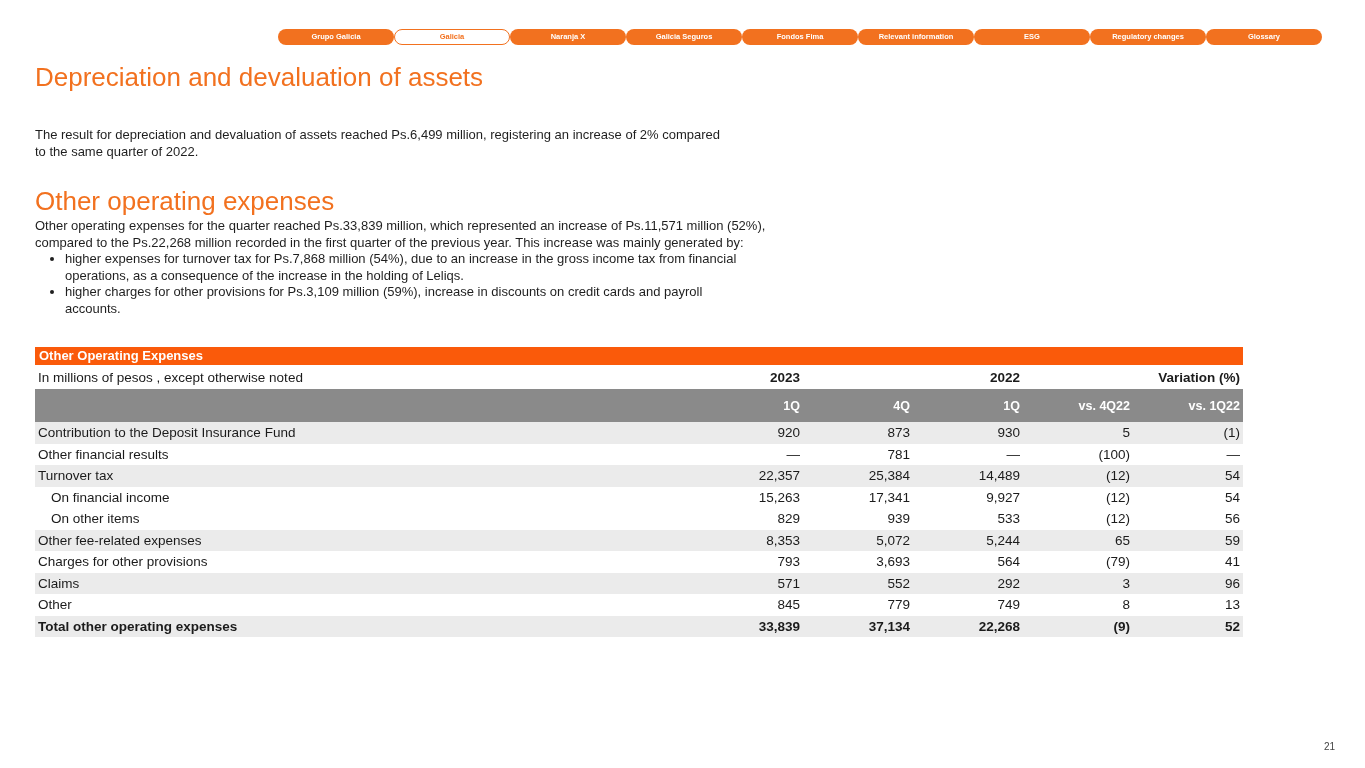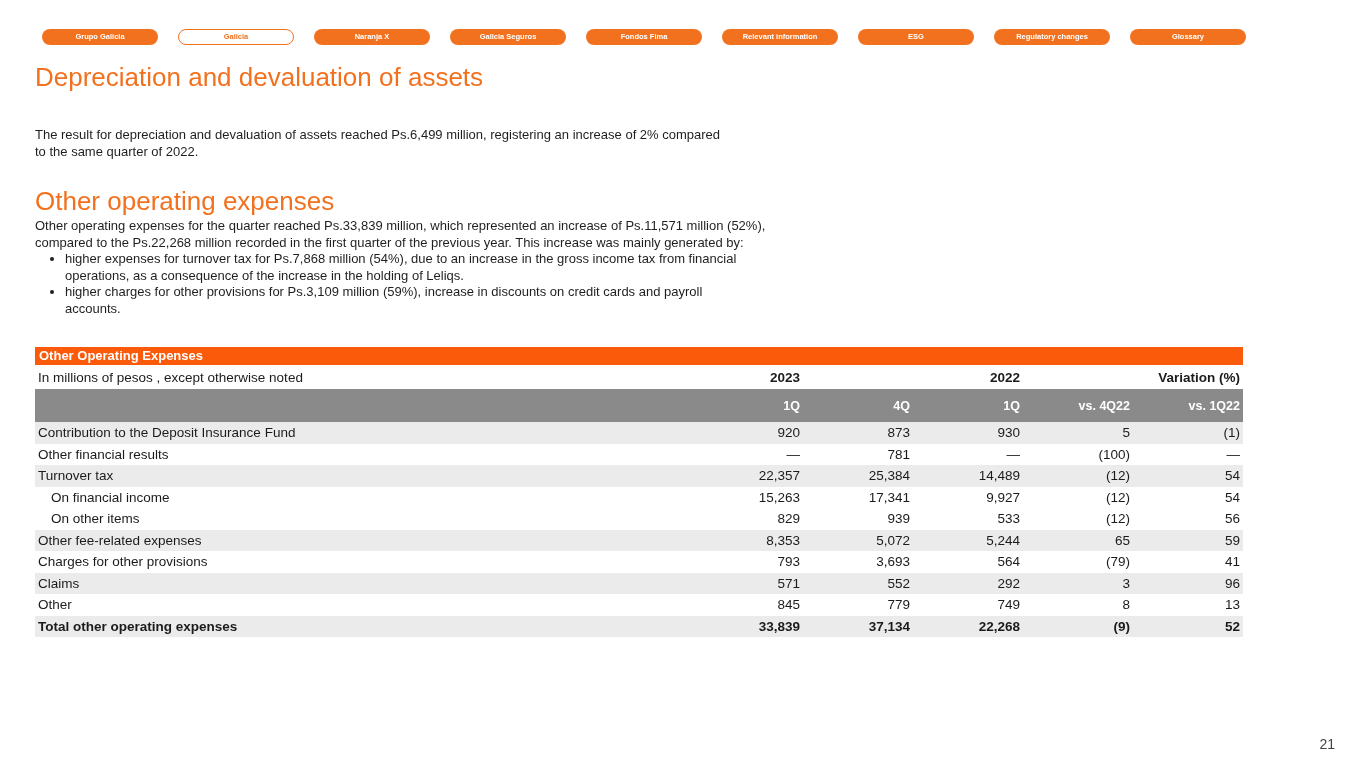--- a/index.html
+++ b/index.html
@@ -13,21 +13,21 @@
   body{
     background:#ffffff;
     font-family:"Liberation Sans","DejaVu Sans",sans-serif;
     color:#1b1b1b;
     position:relative;
     overflow:hidden;
   }
   
   .topnav{
     position:absolute;top:29px;left:42px;width:1280px;
-    display:flex;justify-content:flex-start;gap:20px;
+    display:flex;justify-content:flex-end;
   }
   .pill{
     flex:0 0 116px;height:16px;border-radius:8px;
     background:var(--accent);color:#fff;
     font-family:"Liberation Sans","DejaVu Sans",sans-serif;
     font-size:7.5px;font-weight:700;line-height:14px;
     text-align:center;border:none;cursor:pointer;
     white-space:nowrap;overflow:hidden;
   }
   .pill.active{
@@ -69,21 +69,21 @@
     background:var(--gray-head);color:#fff;
     font-weight:700;height:33px;font-size:12.5px;
   }
   tbody td{height:21.5px;}
   tbody tr.alt td{background:var(--alt);}
   tbody tr.total td{font-weight:700;}
   tbody td.indent{padding-left:16px;}
   
   .pagenum{
     position:absolute;right:30px;bottom:16px;
-    font-size:14px;color:#444;
+    font-size:10px;color:#444;
   }
 </style>
 </head>
 <body>
 
 <nav class="topnav" id="topnav">
     <button class="pill">Grupo Galicia</button>
     <button class="pill active">Galicia</button>
     <button class="pill">Naranja X</button>
     <button class="pill">Galicia Seguros</button>

